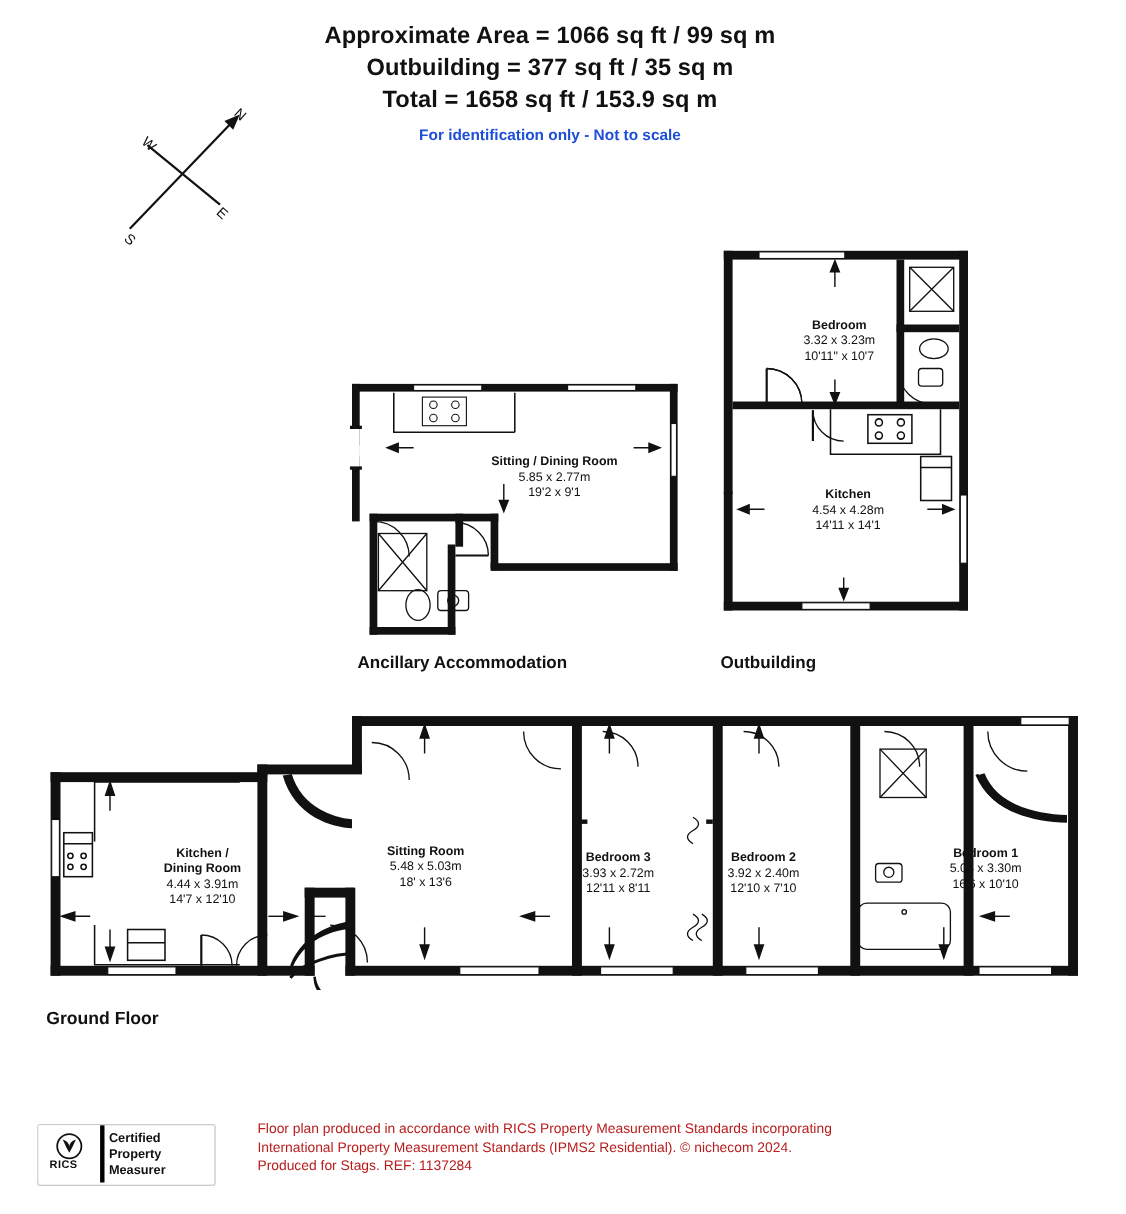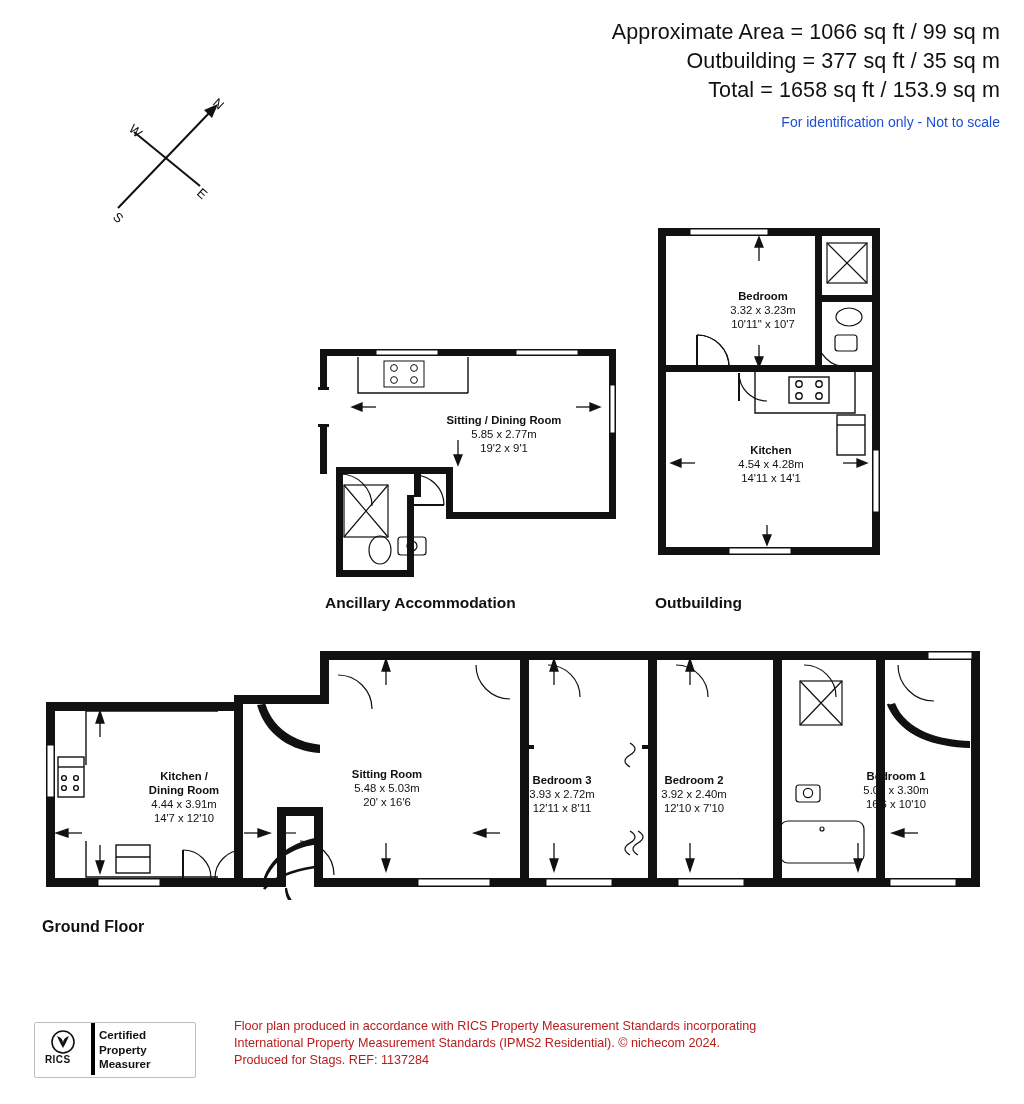--- a/index.html
+++ b/index.html
@@ -7,21 +7,21 @@
     width:1024px;height:1104px;
     background:#ffffff;
     font-family:"Liberation Sans", sans-serif;
     color:#1a1a1a;
     position:relative;
     overflow:hidden;
   }
   .abs{position:absolute;}
   
   #header{
-    position:absolute;left:0;top:18px;width:1000px;text-align:right;
+    position:absolute;left:0;top:18px;width:1000px;text-align:center;font-weight:bold;
   }
   #header .line{
     font-size:21.5px;line-height:29px;color:#111;letter-spacing:0.1px;
   }
   #header .note{
     font-size:14px;line-height:22px;color:#1d4ed8;margin-top:6px;
   }
   
   #compass{left:100px;top:90px;width:150px;height:135px;}
   #compass text{font-family:"Liberation Sans", sans-serif;font-size:13px;fill:#111;}
@@ -364,21 +364,21 @@
   </svg>
   <div class="roomlabel" style="left:56px;top:124px;width:180px;">
     <div class="nm">Kitchen /</div>
     <div class="nm">Dining Room</div>
     <div>4.44 x 3.91m</div>
     <div>14'7 x 12'10</div>
   </div>
   <div class="roomlabel" style="left:266px;top:122px;width:166px;">
     <div class="nm">Sitting Room</div>
     <div>5.48 x 5.03m</div>
-    <div>20' x 16'6</div>
+    <div>18' x 13'6</div>
   </div>
   <div class="roomlabel" style="left:456px;top:128px;width:136px;">
     <div class="nm">Bedroom 3</div>
     <div>3.93 x 2.72m</div>
     <div>12'11 x 8'11</div>
   </div>
   <div class="roomlabel" style="left:588px;top:128px;width:136px;">
     <div class="nm">Bedroom 2</div>
     <div>3.92 x 2.40m</div>
     <div>12'10 x 7'10</div>

